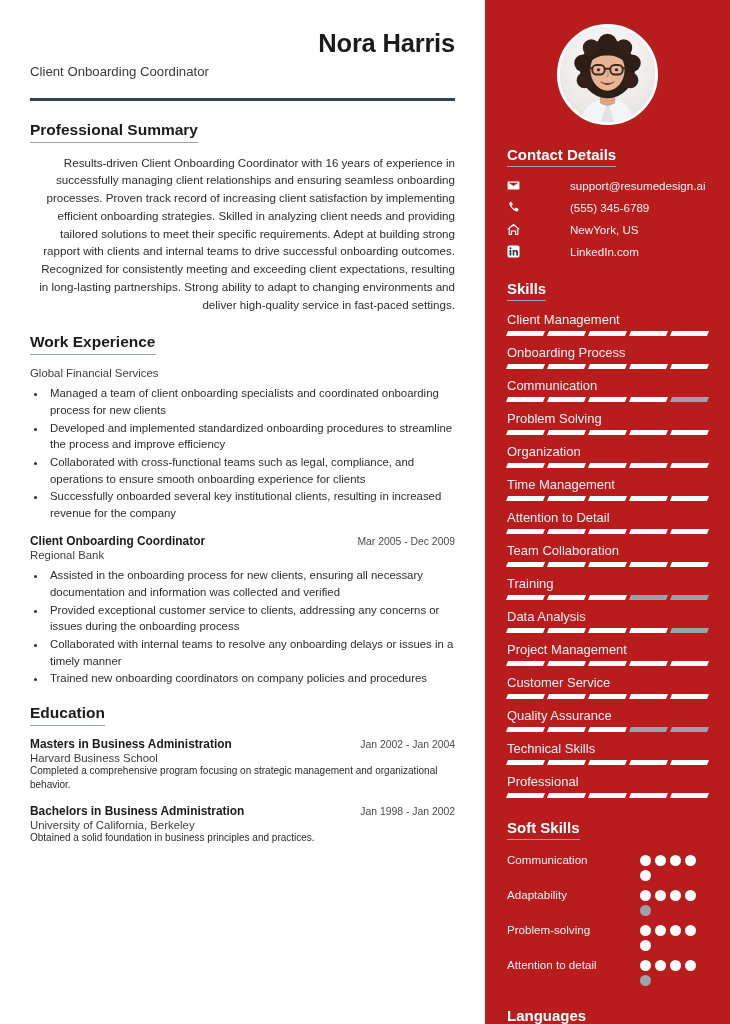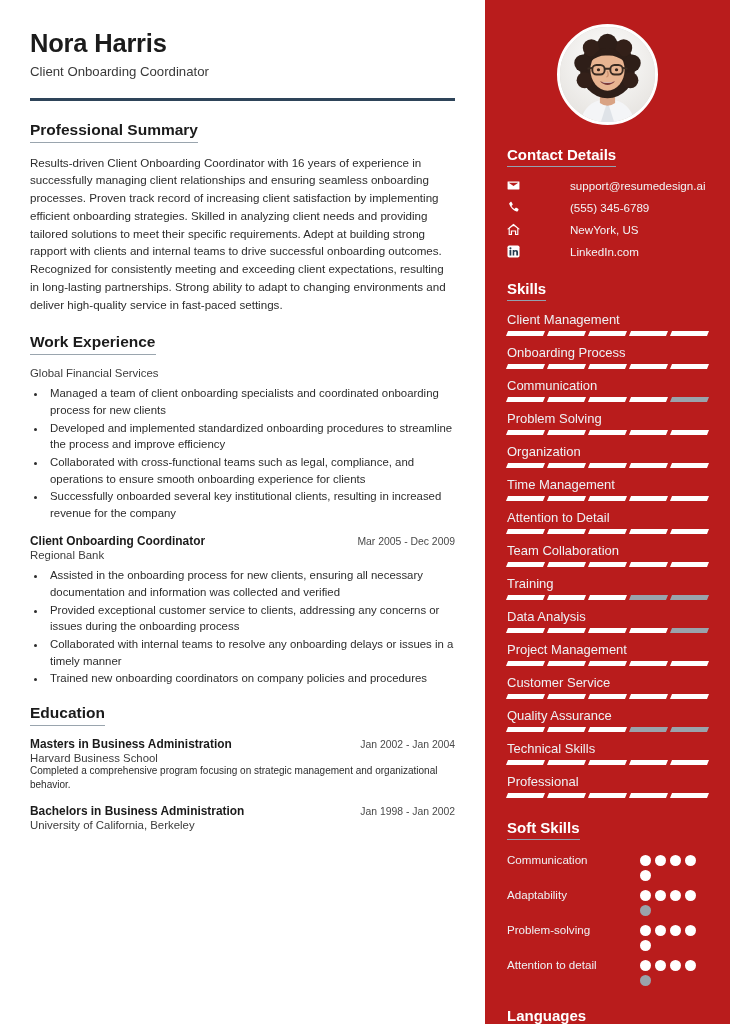--- a/index.html
+++ b/index.html
@@ -13,35 +13,35 @@
 
   
   .main {
     width: 485px; height: 1024px;
     padding: 28px 30px 0 30px;
     background: #ffffff;
     overflow: hidden;
   }
   .name {
     font-size: 25.5px; font-weight: 700; color: #1b1b1b;
-    letter-spacing: -0.2px; line-height: 1.18;
+    letter-spacing: -0.2px; line-height: 1.18; text-align: right;
   }
   .headline {
     font-size: 13.2px; color: #3a3a3a; margin-top: 5px; line-height: 1.3;
   }
   .rule {
     height: 2.5px; background: #2e4459; margin: 18px 0 20px 0; width: 100%;
   }
   .sec-head {
     font-size: 15.5px; font-weight: 700; color: #1b1b1b;
     display: inline-block; padding-bottom: 3px;
     border-bottom: 1.6px solid #9aa5ae; margin-bottom: 11px;
   }
   .summary {
-    font-size: 11.6px; line-height: 1.53; color: #2c2c2c; text-align: left;
+    font-size: 11.6px; line-height: 1.53; color: #2c2c2c; text-align: right;
   }
   .sec { margin-bottom: 17px; }
   .sec.work { margin-top: 20px; }
   .job { margin-bottom: 13px; }
   .job-top { display: flex; justify-content: space-between; align-items: baseline; }
   .job-title { font-size: 11.9px; font-weight: 700; color: #1b1b1b; }
   .job-date { font-size: 10.4px; color: #4a4a4a; white-space: nowrap; padding-left: 10px; }
   .job-org { font-size: 11.4px; color: #3c3c3c; margin-top: 1px; }
   ul.bullets { margin: 6px 0 0 17px; }
   ul.bullets li {
@@ -159,20 +159,21 @@
      </div>
      <div class="job-org">Harvard Business School</div>
      <div class="edu-desc">Completed a comprehensive program focusing on strategic management and organizational behavior.</div>
           </div>
           <div class="edu">
             <div class="job-top">
        <div class="job-title">Bachelors in Business Administration</div>
        <div class="job-date">Jan 1998 - Jan 2002</div>
      </div>
      <div class="job-org">University of California, Berkeley</div>
+     <div class="edu-desc">Obtained a solid foundation in business principles and practices.</div>
           </div>
         </div>
     </div>
 
   </div>
 
   <div class="sidebar">
 
     <div class="photo-wrap">
       <div class="photo">

